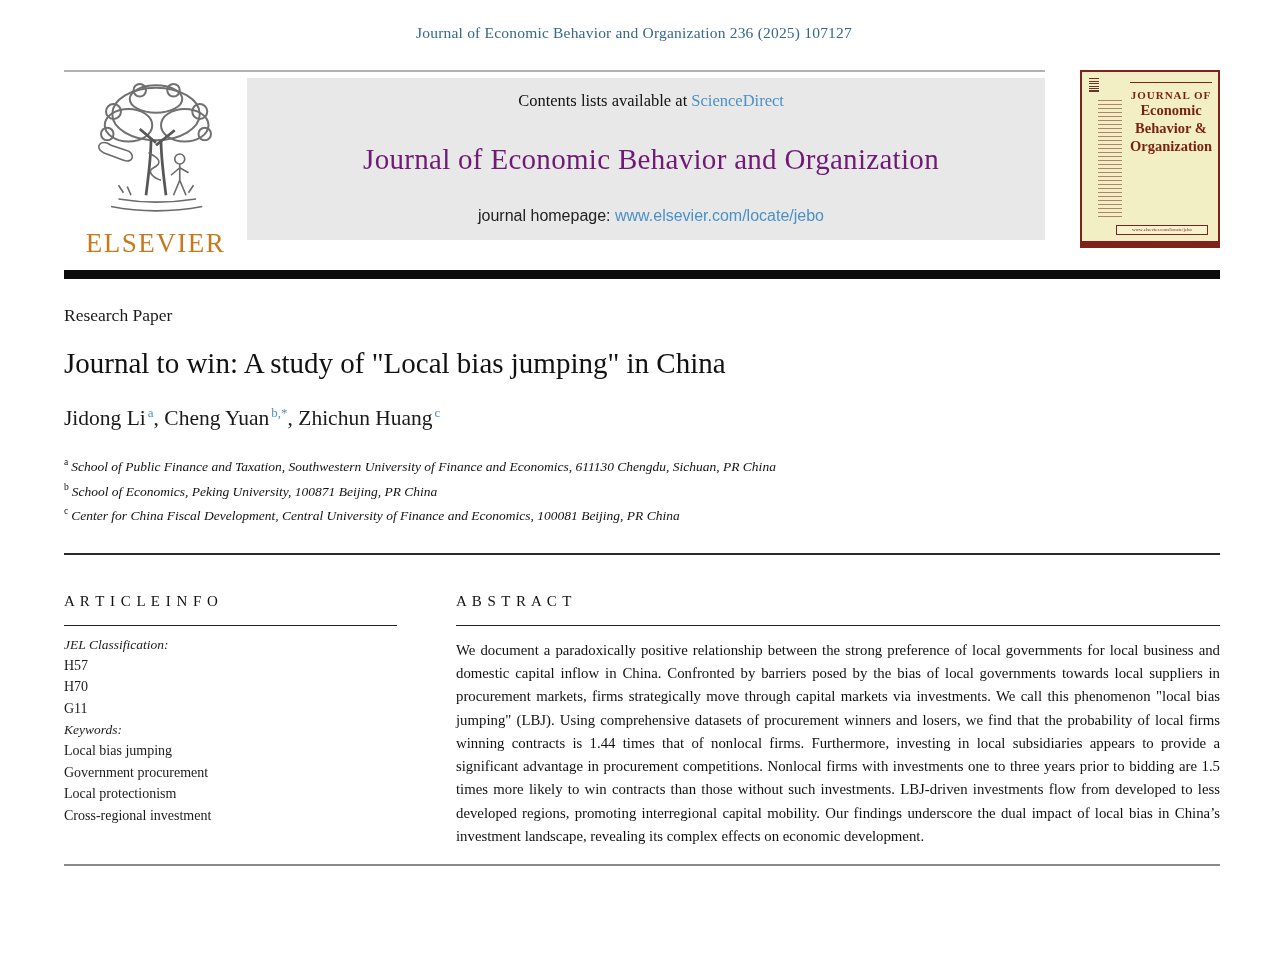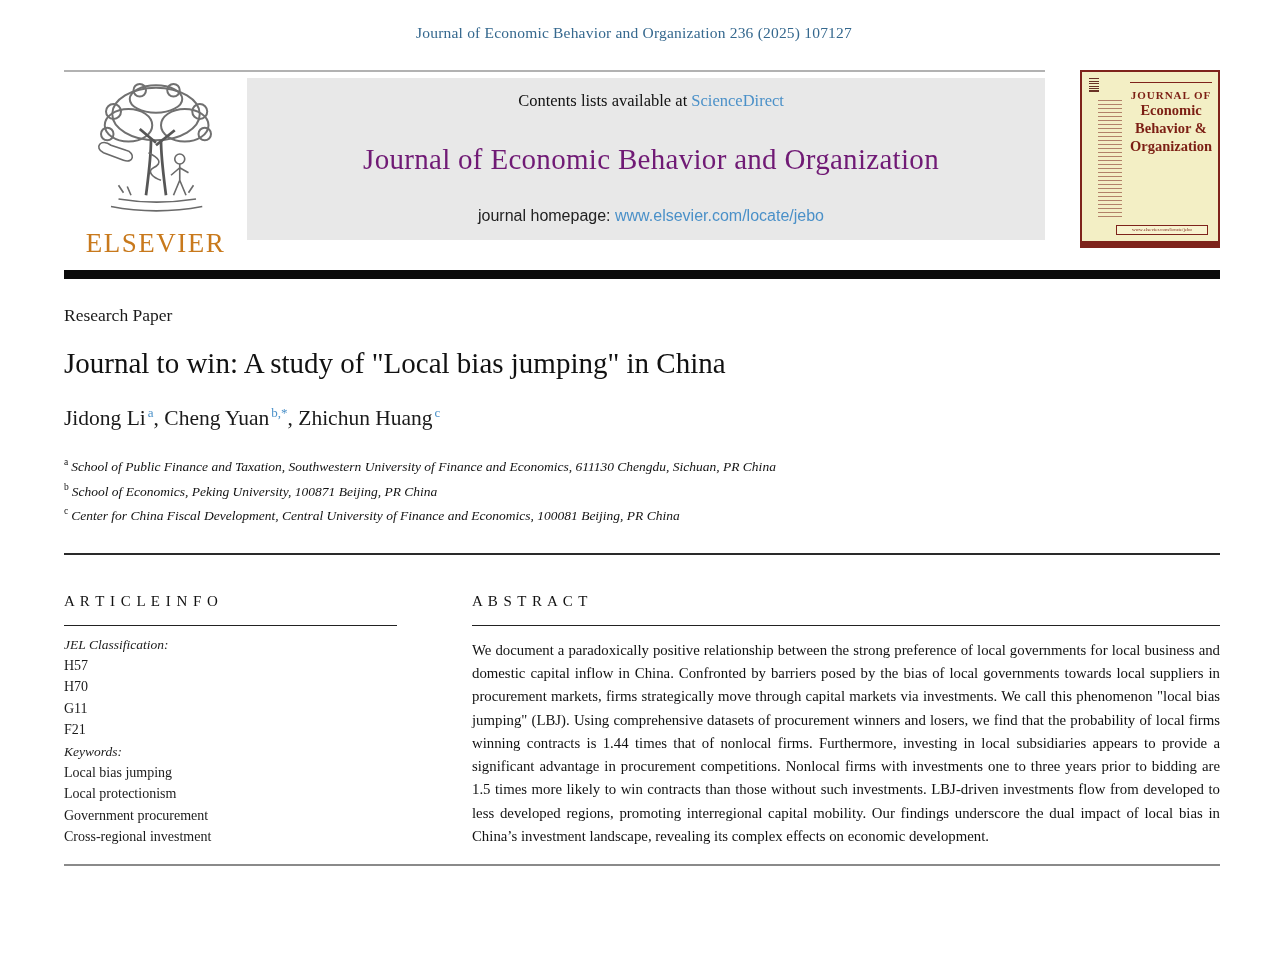--- a/index.html
+++ b/index.html
@@ -93,21 +93,21 @@
   .authors sup { font-size:13px; color:#4a90c8; margin-left:2px; }
   .affiliations { margin-top:21px; font-style:italic; font-size:13.5px; line-height:21px; color:#111; }
   .affiliations sup { font-style:normal; font-size:9.5px; margin-right:3px; }
 
   .full-rule { margin:27px 48px 0 64px; border:none; border-top:2px solid #2a2a2a; }
   .bottom-rule { margin:16px 48px 0 64px; border:none; border-top:2px solid #8a8a8a; }
 
   
   .two-col { display:flex; margin:38px 48px 0 64px; }
   .col-left { width:333px; min-width:333px; }
-  .col-right { flex:1; margin-left:75px; }
+  .col-right { flex:1; margin-left:59px; }
   .sec-header { font-size:15px; letter-spacing:1px; color:#111; }
   .sec-rule { border:none; border-top:1.5px solid #222; margin-top:15px; }
   .info-label { font-style:italic; font-size:13.5px; line-height:21px; }
   .info-item { font-size:14px; line-height:21.5px; }
   .abstract-text {
     margin-top:13px; font-size:14.8px; line-height:23.3px;
     text-align:justify; color:#111;
   }
 </style>
 </head>
@@ -196,25 +196,24 @@
   <hr class="full-rule">
 
   <div class="two-col">
     <div class="col-left">
       <div class="sec-header">A R T I C L E  I N F O</div>
       <hr class="sec-rule">
       <div class="info-label">JEL Classification:</div>
       <div class="info-item">H57</div>
       <div class="info-item">H70</div>
       <div class="info-item">G11</div>
-      <div class="info-item">F21</div>
       <div class="info-label">Keywords:</div>
       <div class="info-item">Local bias jumping</div>
+      <div class="info-item">Government procurement</div>
       <div class="info-item">Local protectionism</div>
-      <div class="info-item">Government procurement</div>
       <div class="info-item">Cross-regional investment</div>
     </div>
 
     <div class="col-right">
       <div class="sec-header">A B S T R A C T</div>
       <hr class="sec-rule">
       <div class="abstract-text">We document a paradoxically positive relationship between the strong preference of local governments for local business and domestic capital inflow in China. Confronted by barriers posed by the bias of local governments towards local suppliers in procurement markets, firms strategically move through capital markets via investments. We call this phenomenon "local bias jumping" (LBJ). Using comprehensive datasets of procurement winners and losers, we find that the probability of local firms winning contracts is 1.44 times that of nonlocal firms. Furthermore, investing in local subsidiaries appears to provide a significant advantage in procurement competitions. Nonlocal firms with investments one to three years prior to bidding are 1.5 times more likely to win contracts than those without such investments. LBJ-driven investments flow from developed to less developed regions, promoting interregional capital mobility. Our findings underscore the dual impact of local bias in China’s investment landscape, revealing its complex effects on economic development.</div>
     </div>
   </div>
 

